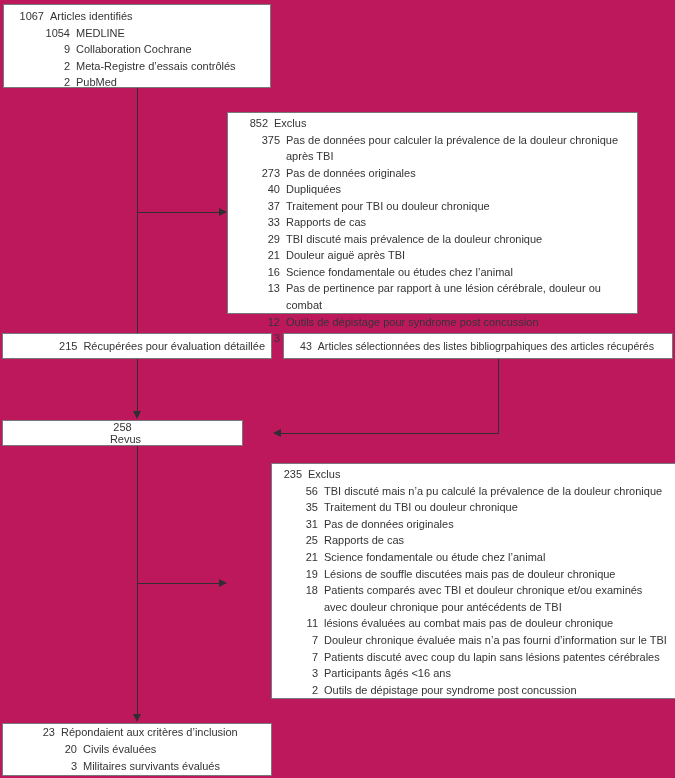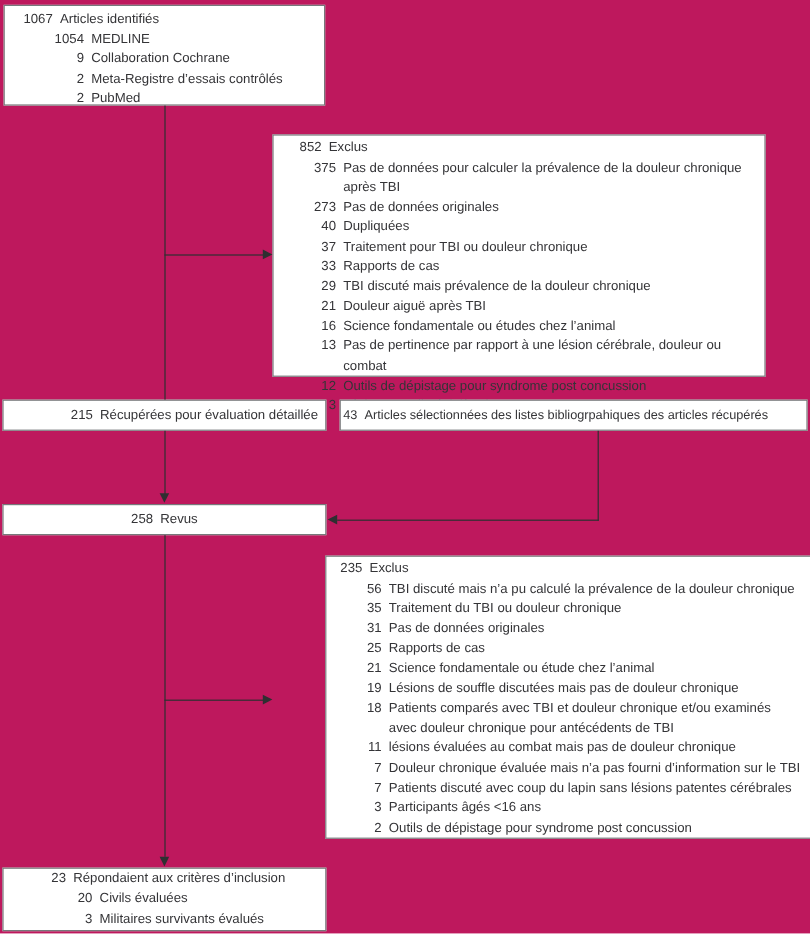--- a/index.html
+++ b/index.html
@@ -27,21 +27,21 @@
   .row .lbl { margin-left: 6px; white-space: pre-line; }
   .b-identified { --hw: 30px; --iw: 56px; }
   .b-excluded1  { --hw: 20px; --iw: 32px; }
   .b-excluded2  { --hw: 20px; --iw: 36px; line-height: 16.6px; padding-top: 2px; margin-left: 44px; }
   .b-included   { --hw: 42px; --iw: 64px; line-height: 16.8px; }
   
   .linebox { display: flex; align-items: center; }
   .linebox .num { flex: none; }
   .linebox .lbl { margin-left: 6px; white-space: nowrap; }
   .b-retrieved { justify-content: flex-end; padding-right: 6px; padding-left: 27px; }
-  .b-biblio    { padding-left: 2px; font-size: 10.6px; }
+  .b-biblio    { padding-left: 16px; font-size: 10.6px; }
   .b-reviewed  { justify-content: center; }
   
   .line { position: absolute; background: #2f2f31; }
   .ah { position: absolute; width: 0; height: 0; }
   .ah-right { border-top: 4px solid transparent; border-bottom: 4px solid transparent; border-left: 8px solid #2f2f31; }
   .ah-left  { border-top: 4px solid transparent; border-bottom: 4px solid transparent; border-right: 8px solid #2f2f31; }
   .ah-down  { border-left: 4px solid transparent; border-right: 4px solid transparent; border-top: 8px solid #2f2f31; }
 </style>
 </head>
 <body>
@@ -125,21 +125,21 @@
   <div class="box linebox b-retrieved" style="left:2px; top:333px; width:270px; height:26px;">
     <span class="num">215</span>
     <span class="lbl">Récupérées pour évaluation détaillée</span>
   </div>
 
   <div class="box linebox b-biblio" style="left:283px; top:333px; width:390px; height:26px;">
     <span class="num">43</span>
     <span class="lbl">Articles sélectionnées des listes bibliogrpahiques des articles récupérés</span>
   </div>
 
-  <div class="box linebox b-reviewed" style="left:2px; top:420px; width:270px; height:26px;">
+  <div class="box linebox b-reviewed" style="left:2px; top:420px; width:241px; height:26px;flex-direction:column;">
     <span class="num">258</span>
     <span class="lbl">Revus</span>
   </div>
 
   <div class="box listbox b-excluded2" style="left:227px; top:463px; width:445px; height:236px;">
     <div class="row header">
       <span class="num">235</span>
       <span class="lbl">Exclus</span>
     </div>
     <div class="row">

